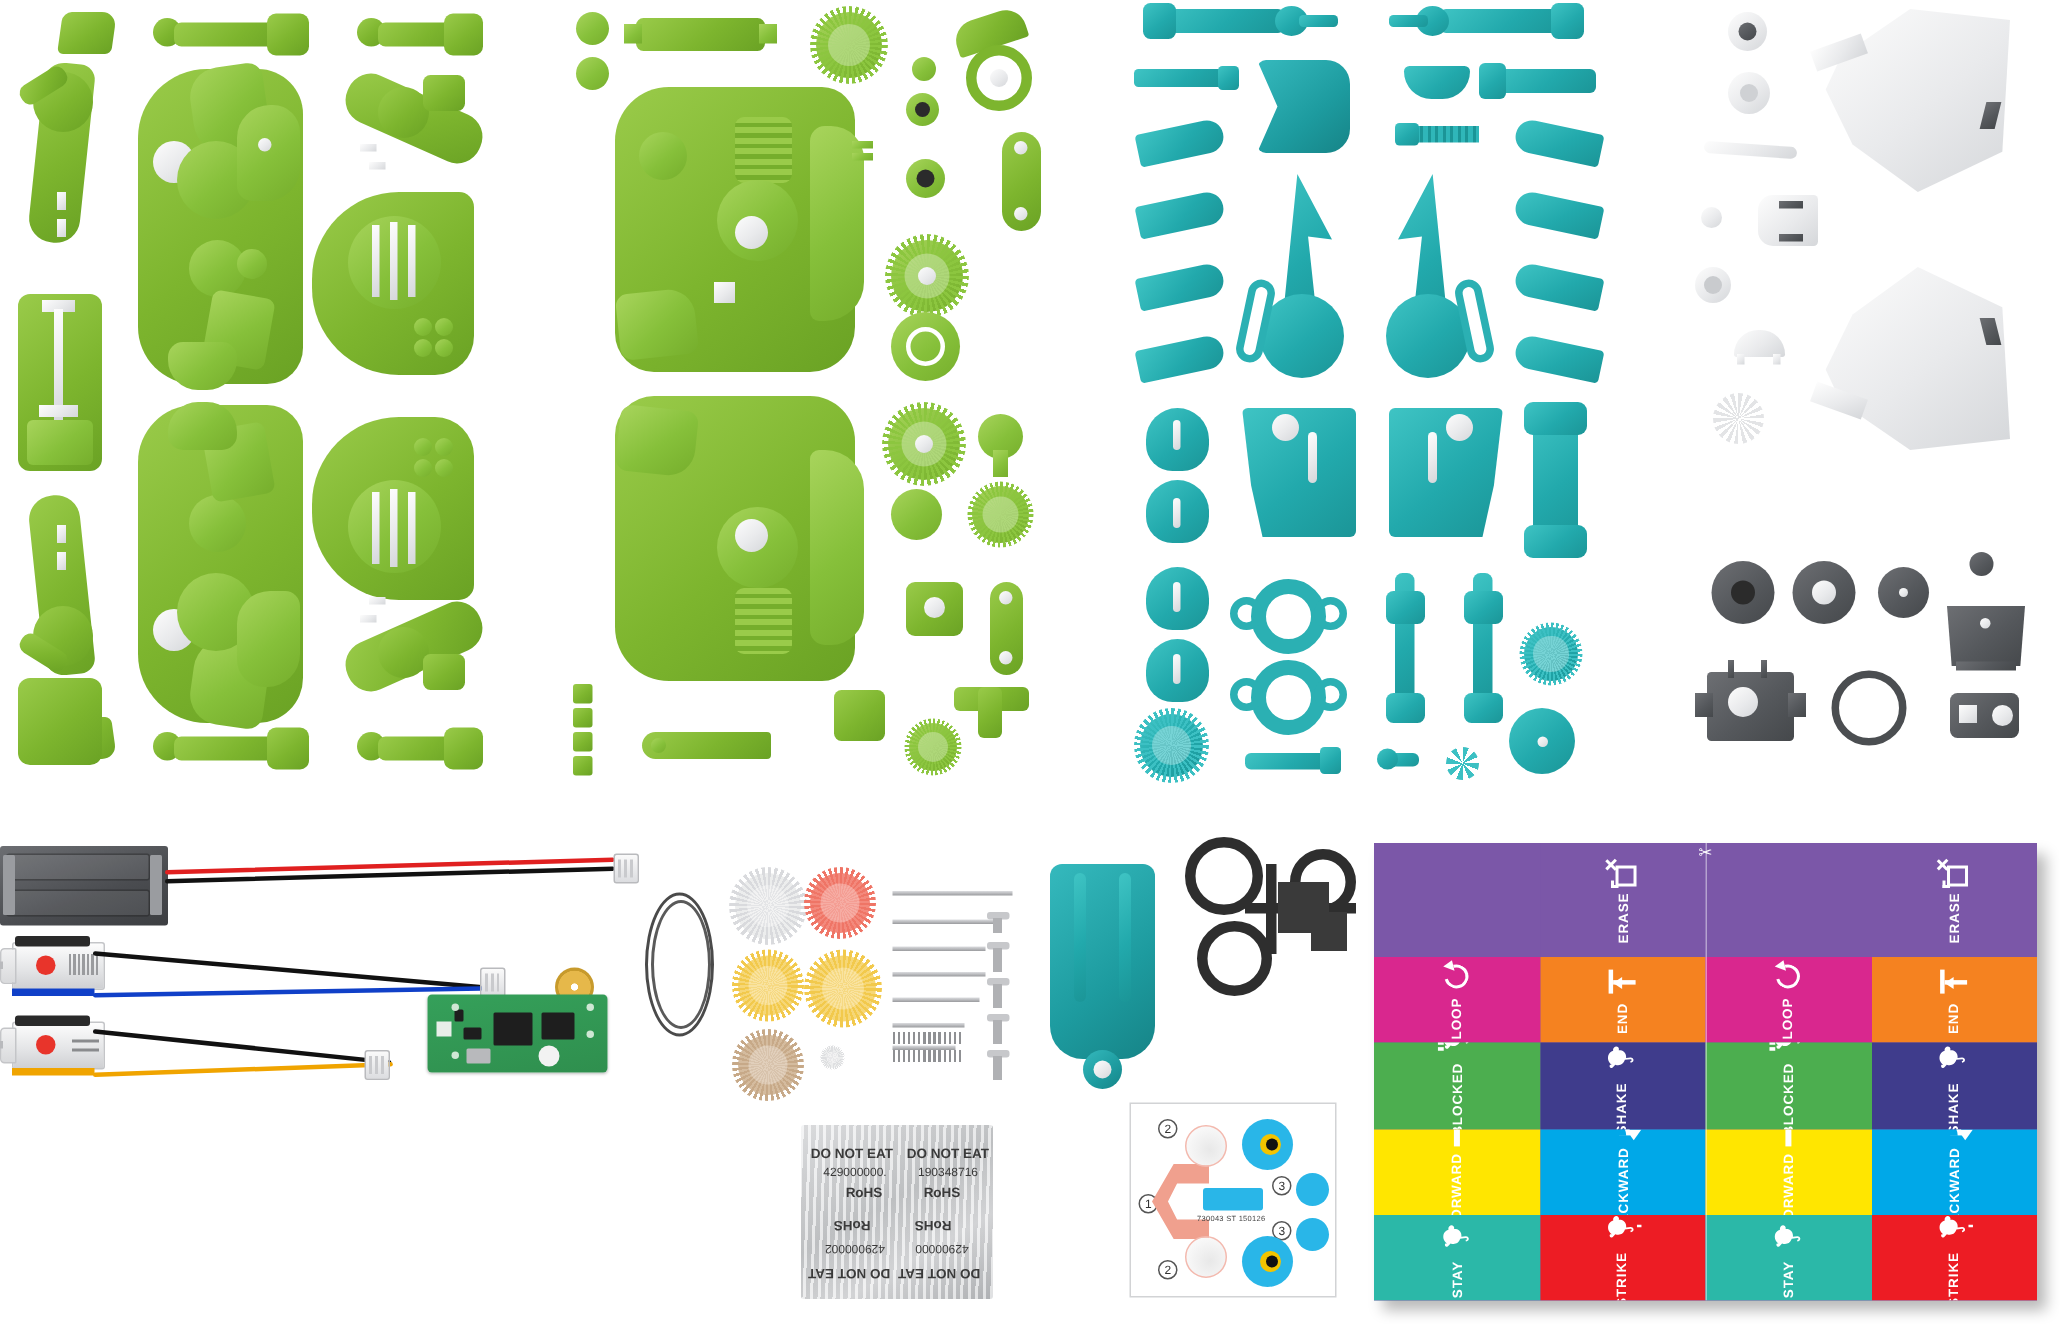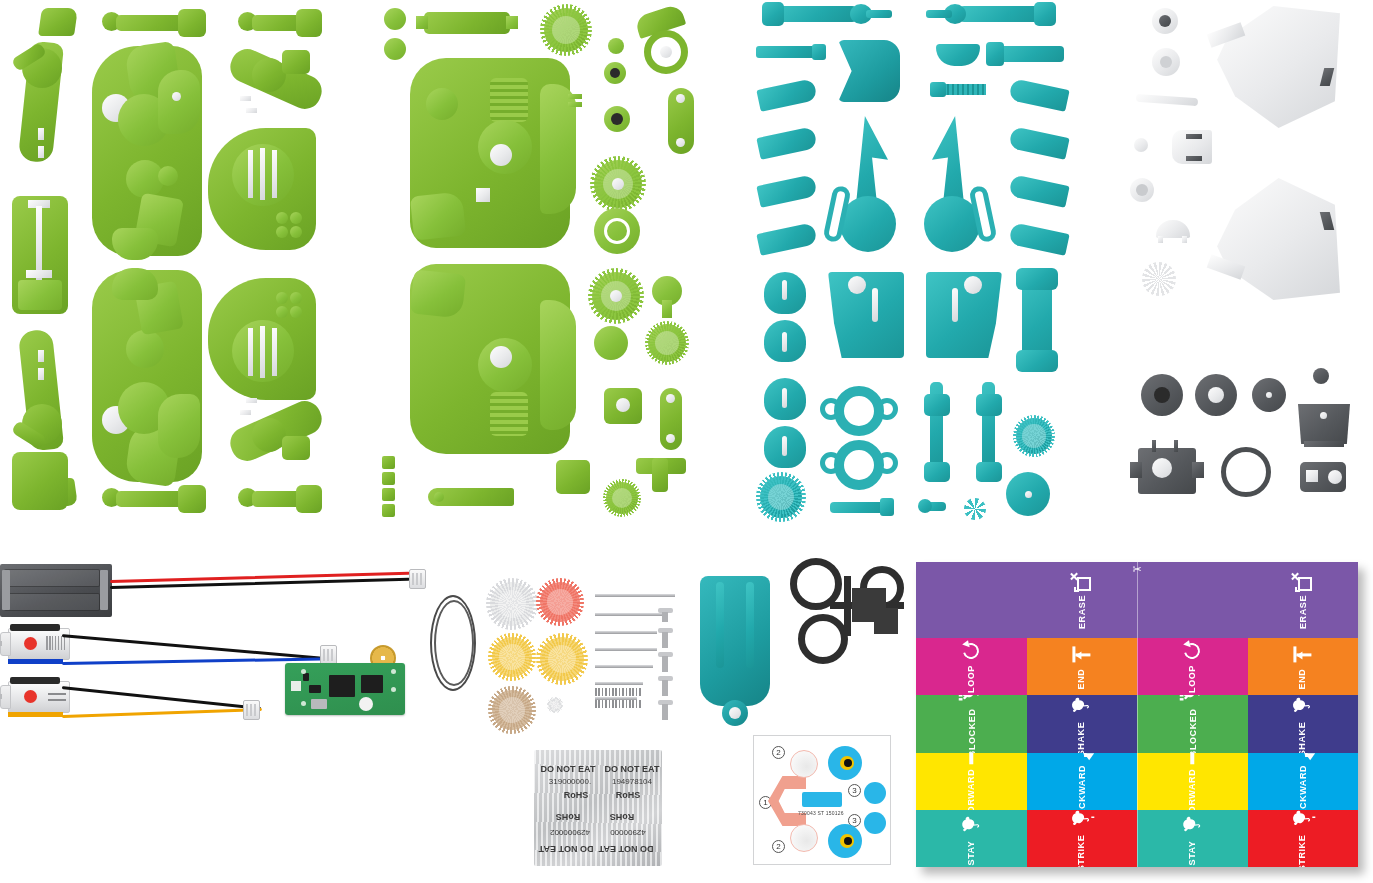--- a/index.html
+++ b/index.html
@@ -618,22 +618,22 @@
     <div class="ring" style="left:8px;top:56px;width:50px;height:50px;"></div>
     <div class="bar" style="left:40px;top:44px;width:74px;height:7px;"></div>
     <div class="bar" style="left:54px;top:18px;width:7px;height:60px;"></div>
     <div class="blockk" style="left:62px;top:30px;width:34px;height:34px;"></div>
     <div class="blockk" style="left:84px;top:50px;width:24px;height:26px;"></div>
   </div>
 
   <div id="desiccant">
     <div class="dtxt" style="top:14px;left:-30px;font-size:9px;font-weight:bold;">DO NOT EAT</div>
     <div class="dtxt" style="top:14px;left:34px;font-size:9px;font-weight:bold;">DO NOT EAT</div>
-    <div class="dtxt" style="top:27px;left:-28px;font-size:8px;">319000000.</div>
-    <div class="dtxt" style="top:27px;left:34px;font-size:8px;">194978104</div>
+    <div class="dtxt" style="top:27px;left:-28px;font-size:8px;">429000000.</div>
+    <div class="dtxt" style="top:27px;left:34px;font-size:8px;">190348716</div>
     <div class="dtxt" style="top:40px;left:-22px;font-size:9px;font-weight:bold;">RoHS</div>
     <div class="dtxt" style="top:40px;left:30px;font-size:9px;font-weight:bold;">RoHS</div>
 
     <div class="dtxt" style="top:62px;left:-30px;font-size:9px;font-weight:bold;transform:rotate(180deg);">RoHS</div>
     <div class="dtxt" style="top:62px;left:24px;font-size:9px;font-weight:bold;transform:rotate(180deg);">RoHS</div>
     <div class="dtxt" style="top:78px;left:-28px;font-size:8px;transform:rotate(180deg);">429000002</div>
     <div class="dtxt" style="top:78px;left:30px;font-size:8px;transform:rotate(180deg);">42900000</div>
     <div class="dtxt" style="top:94px;left:-32px;font-size:9px;font-weight:bold;transform:rotate(180deg);">DO NOT EAT</div>
     <div class="dtxt" style="top:94px;left:28px;font-size:9px;font-weight:bold;transform:rotate(180deg);">DO NOT EAT</div>
   </div>

